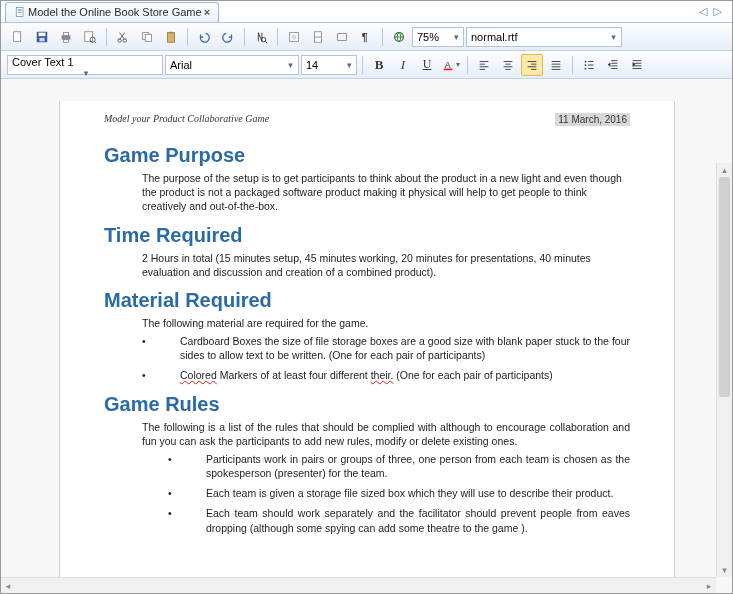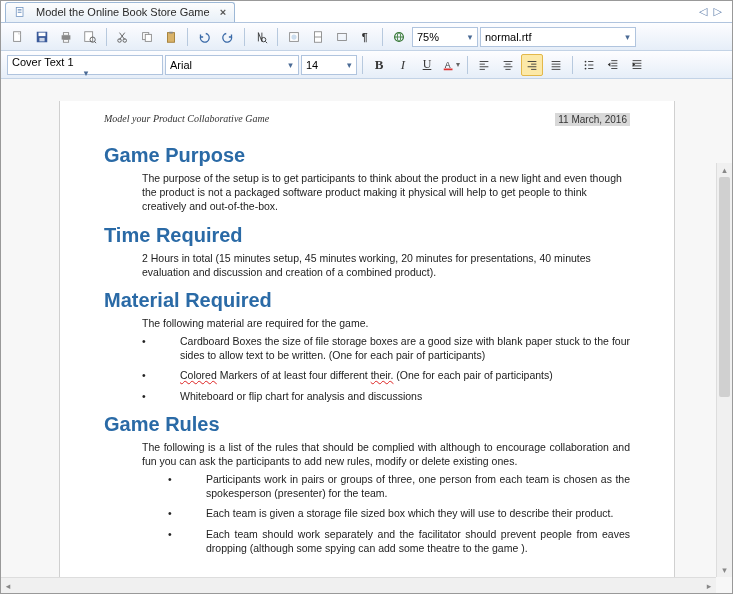--- a/index.html
+++ b/index.html
@@ -1,30 +1,30 @@
 <!DOCTYPE html>
 <html><head>
 <meta charset="utf-8">
 <style>
 * { box-sizing: border-box; margin: 0; padding: 0; }
 body { font-family: "Segoe UI", Tahoma, sans-serif; font-size: 11px; background: #fff; width: 733px; height: 594px; overflow: hidden; border: 1px solid #999; display: flex; flex-direction: column; }
 .tabbar { display: flex; align-items: center; background: #fff; border-bottom: 1px solid #b0c4de; height: 22px; padding: 0 4px; }
-.tab { display: flex; align-items: center; gap: 10px; padding: 2px 8px; border: 1px solid #9db8d6; border-bottom: none; border-radius: 3px 3px 0 0; background: linear-gradient(#fdfdfd,#e8f0f8); font-size: 11px; color: #2a2a2a; height: 20px; }
+.tab { display: flex; align-items: center; gap: 2px; padding: 2px 8px; border: 1px solid #9db8d6; border-bottom: none; border-radius: 3px 3px 0 0; background: linear-gradient(#fdfdfd,#e8f0f8); font-size: 11px; color: #2a2a2a; height: 20px; }
 .tab .icon { width: 12px; height: 12px; }
 .tab .close { color: #555; font-weight: bold; cursor: pointer; }
 .tabnav { margin-left: auto; display: flex; gap: 6px; color: #5a7aa8; padding-right: 6px; }
 .tabnav span { cursor: pointer; font-size: 11px; }
 .toolbar { display: flex; align-items: center; gap: 2px; padding: 2px 6px; background: linear-gradient(#fdfdff,#e6eef8); border-bottom: 1px solid #c3d3e6; height: 28px; }
 .tbtn { width: 22px; height: 22px; display: flex; align-items: center; justify-content: center; border-radius: 2px; cursor: pointer; color: #3a3a3a; }
 .tbtn svg { width: 14px; height: 14px; }
 .sep { width: 1px; height: 18px; background: #b7c9de; margin: 0 3px; }
 .combo { display: flex; align-items: center; height: 20px; border: 1px solid #b0c4de; background: #fff; font-size: 11px; padding: 0 2px 0 4px; color: #333; }
 .combo .arrow { width: 12px; text-align: center; color: #4a6a95; font-size: 9px; cursor: pointer; }
 .combo input { border: none; outline: none; font-size: 11px; width: 100%; background: transparent; }
-.zoom { width: 66px; }
+.zoom { width: 52px; }
 .tmpl { width: 156px; }
 .style { width: 156px; flex-direction: column; }
 .font { width: 134px; }
 .fsize { width: 56px; }
 .toolbar2 .tbtn.active { background: #fce9a8; border: 1px solid #e3b84a; }
 .docarea { flex: 1; background: #f7f7f7; position: relative; overflow: hidden; }
 .page { position: absolute; top: 22px; left: 58px; width: 616px; height: 510px; background: #fff; border-left: 1px solid #d0d0d0; border-right: 1px solid #d0d0d0; box-shadow: 0 0 0 0; padding: 12px 44px 12px 44px; overflow: hidden; }
 .docheader { display: flex; justify-content: space-between; font-family: Georgia, serif; font-style: italic; font-size: 10px; color: #333; border-bottom: none; margin-bottom: 18px; }
 .docheader .date { background: #d8d8d8; padding: 1px 3px; font-style: normal; font-family: Arial; font-size: 10px; }
 h2.sect { color: #2a6aa6; font-family: Arial, sans-serif; font-size: 20px; font-weight: bold; margin: 10px 0 4px 0; }
@@ -281,21 +281,20 @@
     <p class="body">The purpose of the setup is to get participants to think about the product in a new light and even though the product is not a packaged software product making it physical will help to get people to think creatively and out-of-the-box.</p>
 
     <h2 class="sect">Time Required</h2>
     <p class="body">2 Hours in total (15 minutes setup, 45 minutes working, 20 minutes for presentations, 40 minutes evaluation and discussion and creation of a combined product).</p>
 
     <h2 class="sect">Material Required</h2>
     <p class="body">The following material are required for the game.</p>
     <ul class="blist">
       <li class="just">Cardboard Boxes the size of file storage boxes are a good size with blank paper stuck to the four sides to allow text to be written. (One for each pair of participants)</li>
       <li><span class="squig">Colored</span><span> Markers of at least four different </span><span class="squig">their.</span><span> (One for each pair of participants)</span></li>
-      <li>Whiteboard or flip chart for analysis and discussions</li>
     </ul>
 
     <h2 class="sect">Game Rules</h2>
     <p class="body just">The following is a list of the rules that should be complied with although to encourage collaboration and fun you can ask the participants to add new rules, modify or delete existing ones.</p>
     <ul class="blist inner">
       <li class="just">Participants work in pairs or groups of three, one person from each team is chosen as the spokesperson (presenter) for the team.</li>
       <li class="just">Each team is given a storage file sized box which they will use to describe their product.</li>
       <li class="just">Each team should work separately and the facilitator should prevent people from eaves dropping (although some spying can add some theatre to the game ).</li>
     </ul>
   </div>

